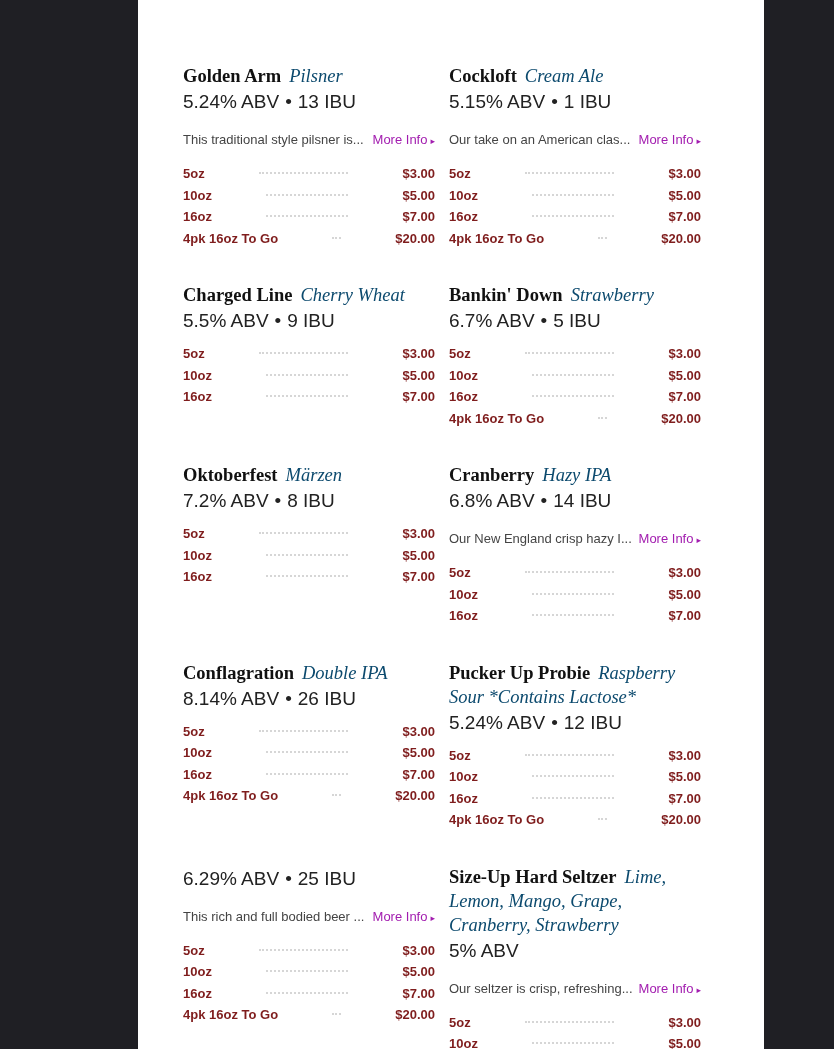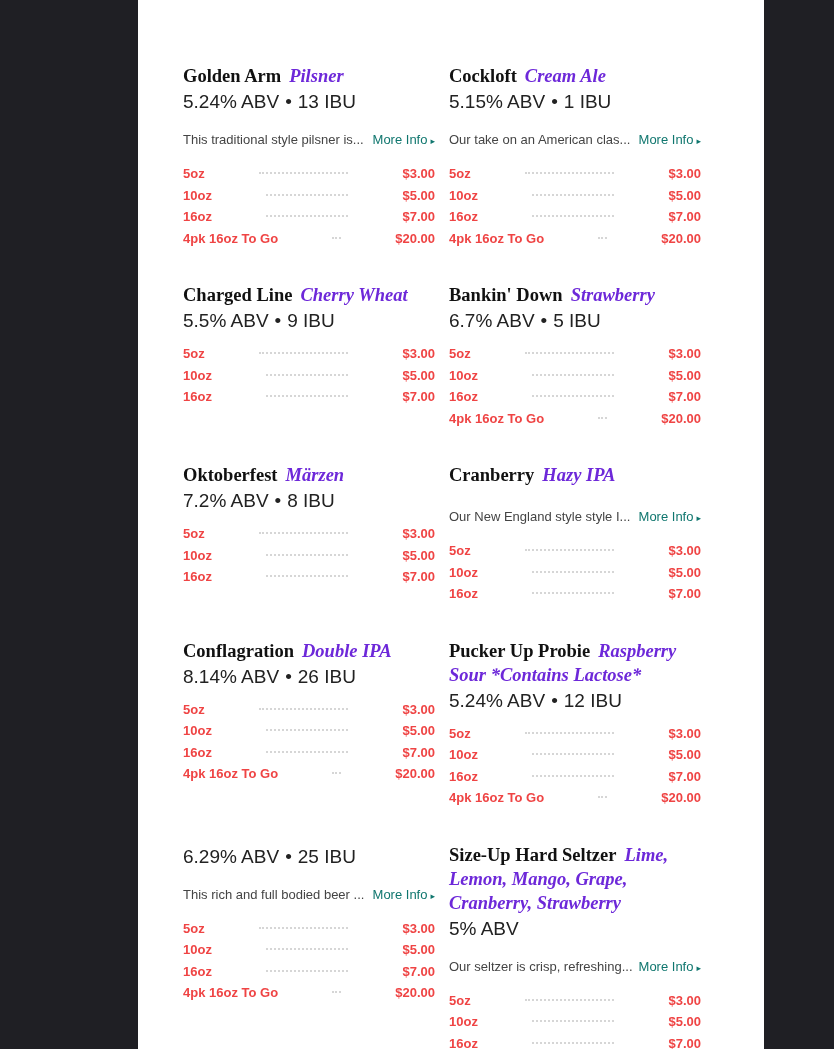--- a/index.html
+++ b/index.html
@@ -15,34 +15,34 @@
     .grid {
       position: absolute; left: 45px; top: 64px; width: 518px;
       display: grid; grid-template-columns: 252px 252px; column-gap: 14px;
     }
     .item { margin-bottom: 34px; }
     .title {
       font-family: "Liberation Serif", serif; font-size: 18.5px; line-height: 24px;
       color: #111; margin: 0;
     }
     .name { font-weight: bold; margin-right: 8px; }
-    .style { font-style: italic; color: #6d28d9; font-weight: bold; }
+    .style { font-style: italic; color: #0c4a6e; font-weight: normal; }
     .meta { font-size: 19px; color: #222; margin-top: 6px; line-height: 16px; }
     .sep { margin: 0 6px; }
     .desc {
       font-size: 13px; color: #444; margin-top: 22px; line-height: 16px;
       display: flex; white-space: nowrap;
     }
     .desc-text { overflow: hidden; text-overflow: ellipsis; flex: 1; }
-    .more { color: #0f766e; margin-left: 3px; cursor: pointer; }
+    .more { color: #a21caf; margin-left: 3px; cursor: pointer; }
     .more .arrow { font-size: 9px; margin-left: 3px; }
     .prices { margin-top: 14px; }
     .price-row {
       display: flex; align-items: baseline; font-size: 13px; font-weight: bold;
-      color: #ef4444; height: 21.5px; line-height: 21.5px; gap: 48px;
+      color: #7f1d1d; height: 21.5px; line-height: 21.5px; gap: 48px;
     }
     .price-row .dots {
       flex: 1; border-bottom: 2px dotted #d6d6d6; margin: 0 6px; transform: translateY(-4px);
     }
   </style>
 </head>
 <body>
 
 <div class="page">
   <div class="grid" id="grid">
@@ -194,22 +194,25 @@
             <span>16oz</span>
             <span class="dots"></span>
             <span>$7.00</span>
           </div>
         </div>
   </div>
       <div class="item">
     <div class="title">
       <span class="name">Cranberry</span><span class="style">Hazy IPA</span>
     </div>
-    <div class="desc">
-      <span class="desc-text">Our New England style style I...</span>
+    <div class="meta">
+      <span>6.8% ABV</span><span class="sep">•</span><span>14 IBU</span>
+    </div>
+    <div class="desc">
+      <span class="desc-text">Our New England crisp hazy I...</span>
       <span class="more"><span>More Info</span><span class="arrow">▸</span></span>
     </div>
     <div class="prices">
           <div class="price-row">
             <span>5oz</span>
             <span class="dots"></span>
             <span>$3.00</span>
           </div>
           <div class="price-row">
             <span>10oz</span>

